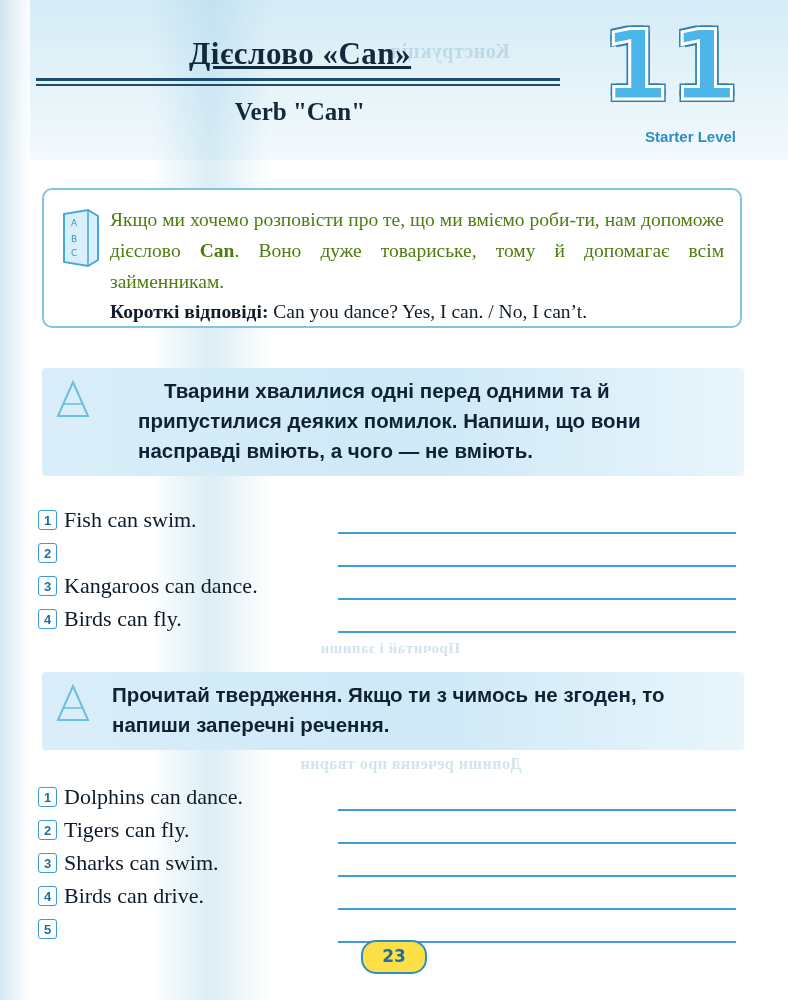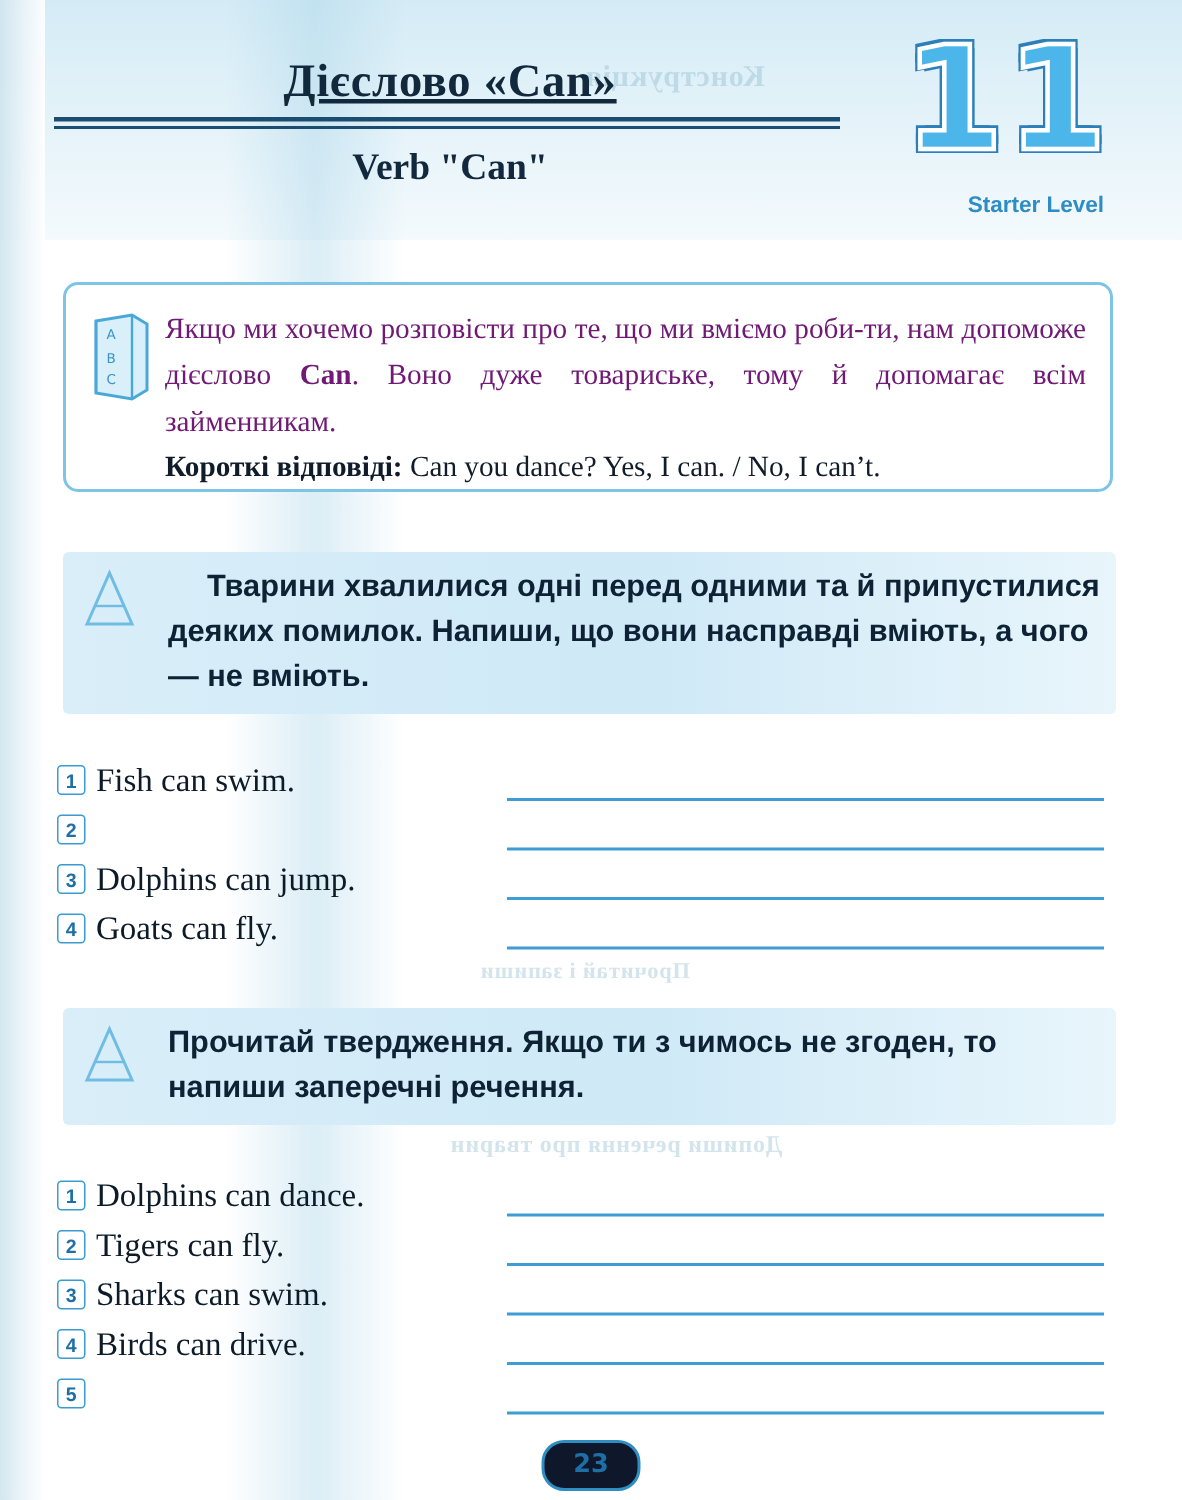--- a/index.html
+++ b/index.html
@@ -133,21 +133,21 @@
     position: absolute;
     left: 14px; top: 18px;
     width: 46px; height: 60px;
   }
   .rule-text {
     position: absolute;
     left: 66px; top: 14px;
     right: 16px;
     font-size: 19.5px;
     line-height: 31px;
-    color: #701a75;
+    color: #4d7c0f;
     text-align: justify;
   }
   .rule-text b { font-weight: bold; }
   .rule-short {
     position: absolute;
     left: 66px; top: 108px;
     right: 16px;
     font-size: 19.5px;
     line-height: 28px;
     color: #111c2b;
@@ -171,21 +171,21 @@
     line-height: 30px;
     color: #0e2235;
   }
   .pencil-icon {
     position: absolute;
     left: 8px; top: 8px;
     width: 46px; height: 46px;
   }
   .task1 { top: 368px; }
   .task2 { top: 672px; }
-  .task1 .task-banner { padding-left: 70px; }
+  .task1 .task-banner { padding-left: 96px; }
   .task2 .task-banner { padding-left: 70px; }
   .indent-first { display: inline-block; width: 26px; }
 
   
   .ex-list {
     position: absolute;
     left: 38px;
     width: 706px;
   }
   .ex-row {
@@ -224,25 +224,25 @@
   }
 
   .list1 { top: 505px; }
   .list2 { top: 782px; }
 
   
   .page-num {
     position: absolute;
     left: 50%;
     transform: translateX(-50%);
-    bottom: 6px;
+    bottom: 26px;
     width: 62px; height: 30px;
     border: 2px solid #2e8ec4;
     border-radius: 15px;
-    background: #0f172a;
+    background: #fde047;
     color: #1d6fa5;
     font-family: "DejaVu Sans", sans-serif;
     font-weight: bold;
     font-size: 17px;
     line-height: 28px;
     text-align: center;
   }
 </style>
 </head>
 <body>
@@ -300,26 +300,26 @@
       <div class="num-box">1</div>
       <div class="ex-text">Fish can swim.</div>
       <div class="ex-line" style="left:300px;right:8px;"></div>
     </div>
     <div class="ex-row">
       <div class="num-box">2</div>
       <div class="ex-line" style="left:300px;right:8px;"></div>
     </div>
     <div class="ex-row">
       <div class="num-box">3</div>
-      <div class="ex-text">Dolphins can jump.</div>
+      <div class="ex-text">Kangaroos can dance.</div>
       <div class="ex-line" style="left:300px;right:8px;"></div>
     </div>
     <div class="ex-row">
       <div class="num-box">4</div>
-      <div class="ex-text">Goats can fly.</div>
+      <div class="ex-text">Birds can fly.</div>
       <div class="ex-line" style="left:300px;right:8px;"></div>
     </div>
   </div>
 
   <div class="task task2">
     <svg class="pencil-icon" viewBox="0 0 46 46">
       <path d="M8 40 L23 6 L38 40 Z" fill="none" stroke="#6fbde4" stroke-width="2"></path>
       <path d="M14 28 L32 28" fill="none" stroke="#6fbde4" stroke-width="1.6"></path>
     </svg>
     <div class="task-banner">

